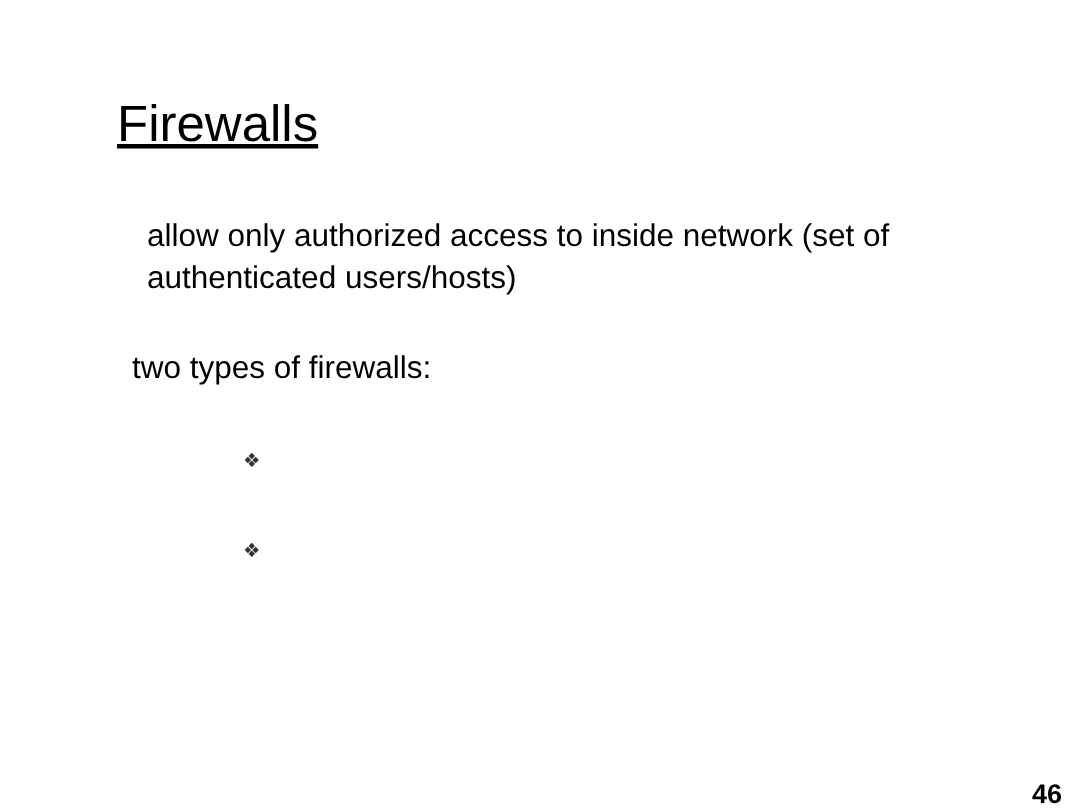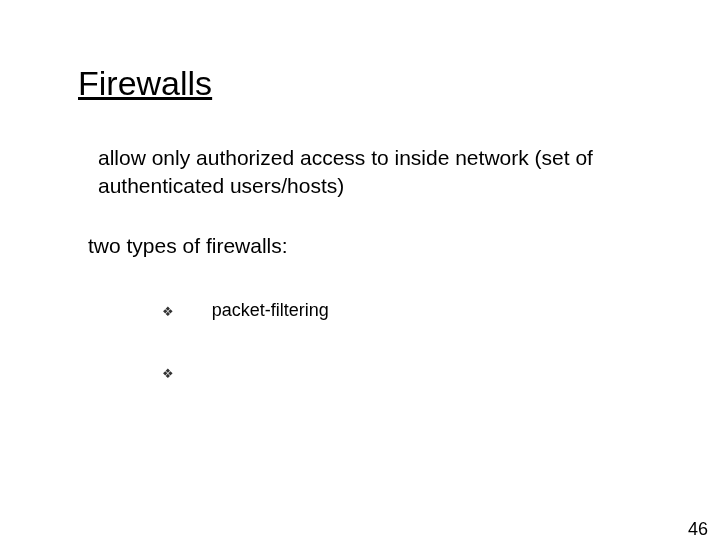--- a/index.html
+++ b/index.html
@@ -52,34 +52,34 @@
     }
     .bullet-icon {
       font-size: 13px;
       color: #333;
     }
     .page-number {
       position: absolute;
       bottom: 14px;
       right: 26px;
       font-size: 18px;
+      font-weight: bold;
     }
   </style>
 </head>
 <body>
 
 <div class="title">Firewalls</div>
 
 <div class="body-para-1">allow only authorized access to inside network (set of authenticated users/hosts)</div>
 
 <div class="body-para-2">two types of firewalls:</div>
 
 <div class="bullet-list">
   <div class="bullet-item">
     <span class="bullet-icon">❖</span>
-    <span>packet-filtering</span>
   </div>
   <div class="bullet-item">
     <span class="bullet-icon">❖</span>
   </div>
 </div>
 
 <div class="page-number">46</div>
 
 </body></html>

